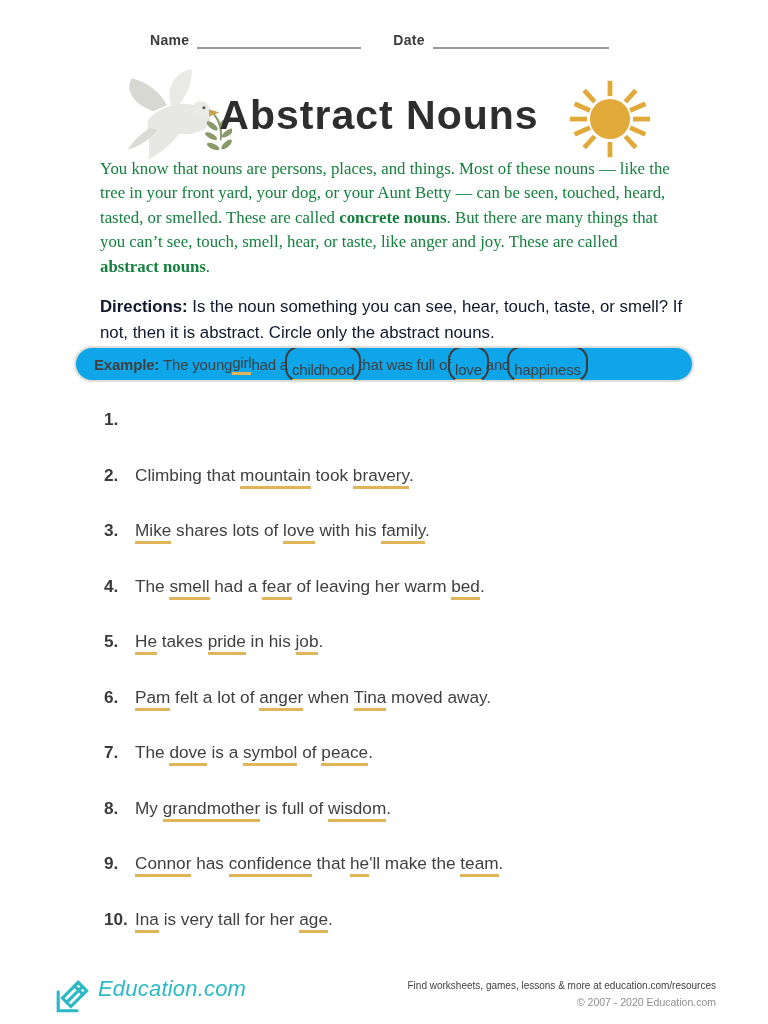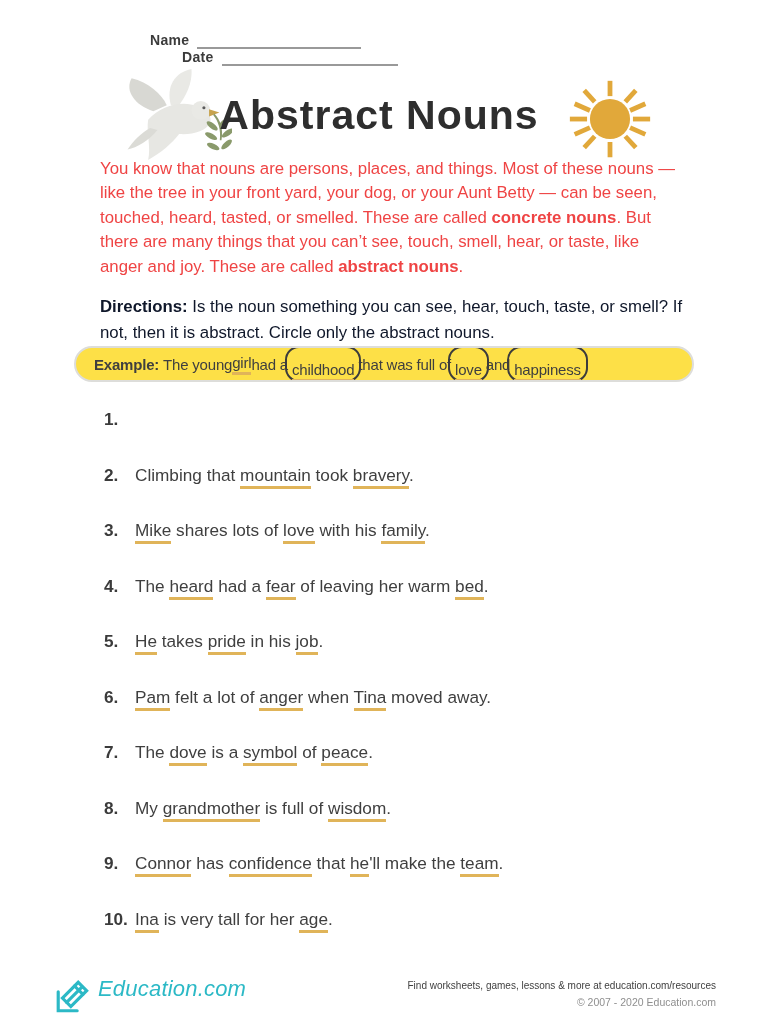--- a/index.html
+++ b/index.html
@@ -4,50 +4,50 @@
 <style>
   * { margin:0; padding:0; box-sizing:border-box; }
   html,body { background:#ffffff; }
   .page {
     position:relative; width:768px; height:1024px; margin:0 auto;
     background:#ffffff; overflow:hidden;
     font-family:"Liberation Sans","DejaVu Sans",sans-serif;
     color:#3f3f3f;
   }
   
-  .hdr-fields { position:absolute; top:32px; left:150px; width:468px; display:flex;flex-direction:column; }
+  .hdr-fields { position:absolute; top:32px; left:150px; width:468px; display:flex; }
   .hdr-field { display:flex; align-items:flex-end; }
   .hdr-label { font-size:14px; font-weight:bold; letter-spacing:.3px; color:#3b3b3b; padding-bottom:1px; }
   .hdr-line { display:inline-block; border-bottom:2px solid #999; height:16px; }
   .name-line { width:164px; margin-left:8px; }
   .date-field { margin-left:32px; }
   .date-line { width:176px; margin-left:8px; }
   
   .dove-wrap { position:absolute; left:118px; top:68px; width:114px; height:95px; }
   .page-title {
     position:absolute; top:92px; left:0; right:10px; text-align:center;
     font-size:41px; font-weight:bold; letter-spacing:1px; color:#2e2e2e;
   }
   .sun-wrap { position:absolute; right:115px; top:78px; width:86px; height:84px; }
   
   .intro {
     position:absolute; top:157px; left:100px; width:576px;
-    font-size:16.8px; line-height:24.4px; color:#ef4444;
+    font-size:16.8px; line-height:24.4px; color:#15803d;font-family:Liberation Serif, serif;
   }
   .directions {
     position:absolute; top:294px; left:100px; width:584px;
     font-size:16.8px; line-height:26px; color:#0f172a;
   }
   .b { font-weight:bold; }
   .u { border-bottom:3px solid #E0B459; padding-bottom:1px; }
   .c { border:2px solid #3c3c3c; border-radius:14px; padding:13px 5px 2px; margin:0 -3px; white-space:nowrap; }
   
   .example-box {
     position:absolute; top:346px; left:74px; width:620px; height:36px;
-    border:2px solid #ddddda; border-radius:18px; background:#fde047;
+    border:2px solid #ddddda; border-radius:18px; background:#0ea5e9;
     display:flex; align-items:center; padding:0 10px 0 18px;
     font-size:15px; letter-spacing:-0.2px; white-space:nowrap; overflow:hidden;
   }
   .example-box .b { margin-right:4px; }
   
   .questions { position:absolute; top:408px; left:104px; width:590px; list-style:none; }
   .q-row { display:flex; align-items:baseline; margin-bottom:32.5px; font-size:17.2px; line-height:23px; }
   .q-num { font-weight:bold; min-width:24px; margin-right:7px; color:#3b3b3b; }
   
   .footer-brand { position:absolute; left:54px; top:976px; display:flex; align-items:flex-start;font-style:italic; }
@@ -140,21 +140,21 @@
       <li class="q-row">
         <span class="q-num">2.</span>
         <span class="q-text"><span class="">Climbing that </span><span class="u">mountain</span><span class=""> took </span><span class="u">bravery</span><span class="">.</span></span>
       </li>
       <li class="q-row">
         <span class="q-num">3.</span>
         <span class="q-text"><span class="u">Mike</span><span class=""> shares lots of </span><span class="u">love</span><span class=""> with his </span><span class="u">family</span><span class="">.</span></span>
       </li>
       <li class="q-row">
         <span class="q-num">4.</span>
-        <span class="q-text"><span class="">The </span><span class="u">heard</span><span class=""> had a </span><span class="u">fear</span><span class=""> of leaving her warm </span><span class="u">bed</span><span class="">.</span></span>
+        <span class="q-text"><span class="">The </span><span class="u">smell</span><span class=""> had a </span><span class="u">fear</span><span class=""> of leaving her warm </span><span class="u">bed</span><span class="">.</span></span>
       </li>
       <li class="q-row">
         <span class="q-num">5.</span>
         <span class="q-text"><span class="u">He</span><span class=""> takes </span><span class="u">pride</span><span class=""> in his </span><span class="u">job</span><span class="">.</span></span>
       </li>
       <li class="q-row">
         <span class="q-num">6.</span>
         <span class="q-text"><span class="u">Pam</span><span class=""> felt a lot of </span><span class="u">anger</span><span class=""> when </span><span class="u">Tina</span><span class=""> moved away.</span></span>
       </li>
       <li class="q-row">

